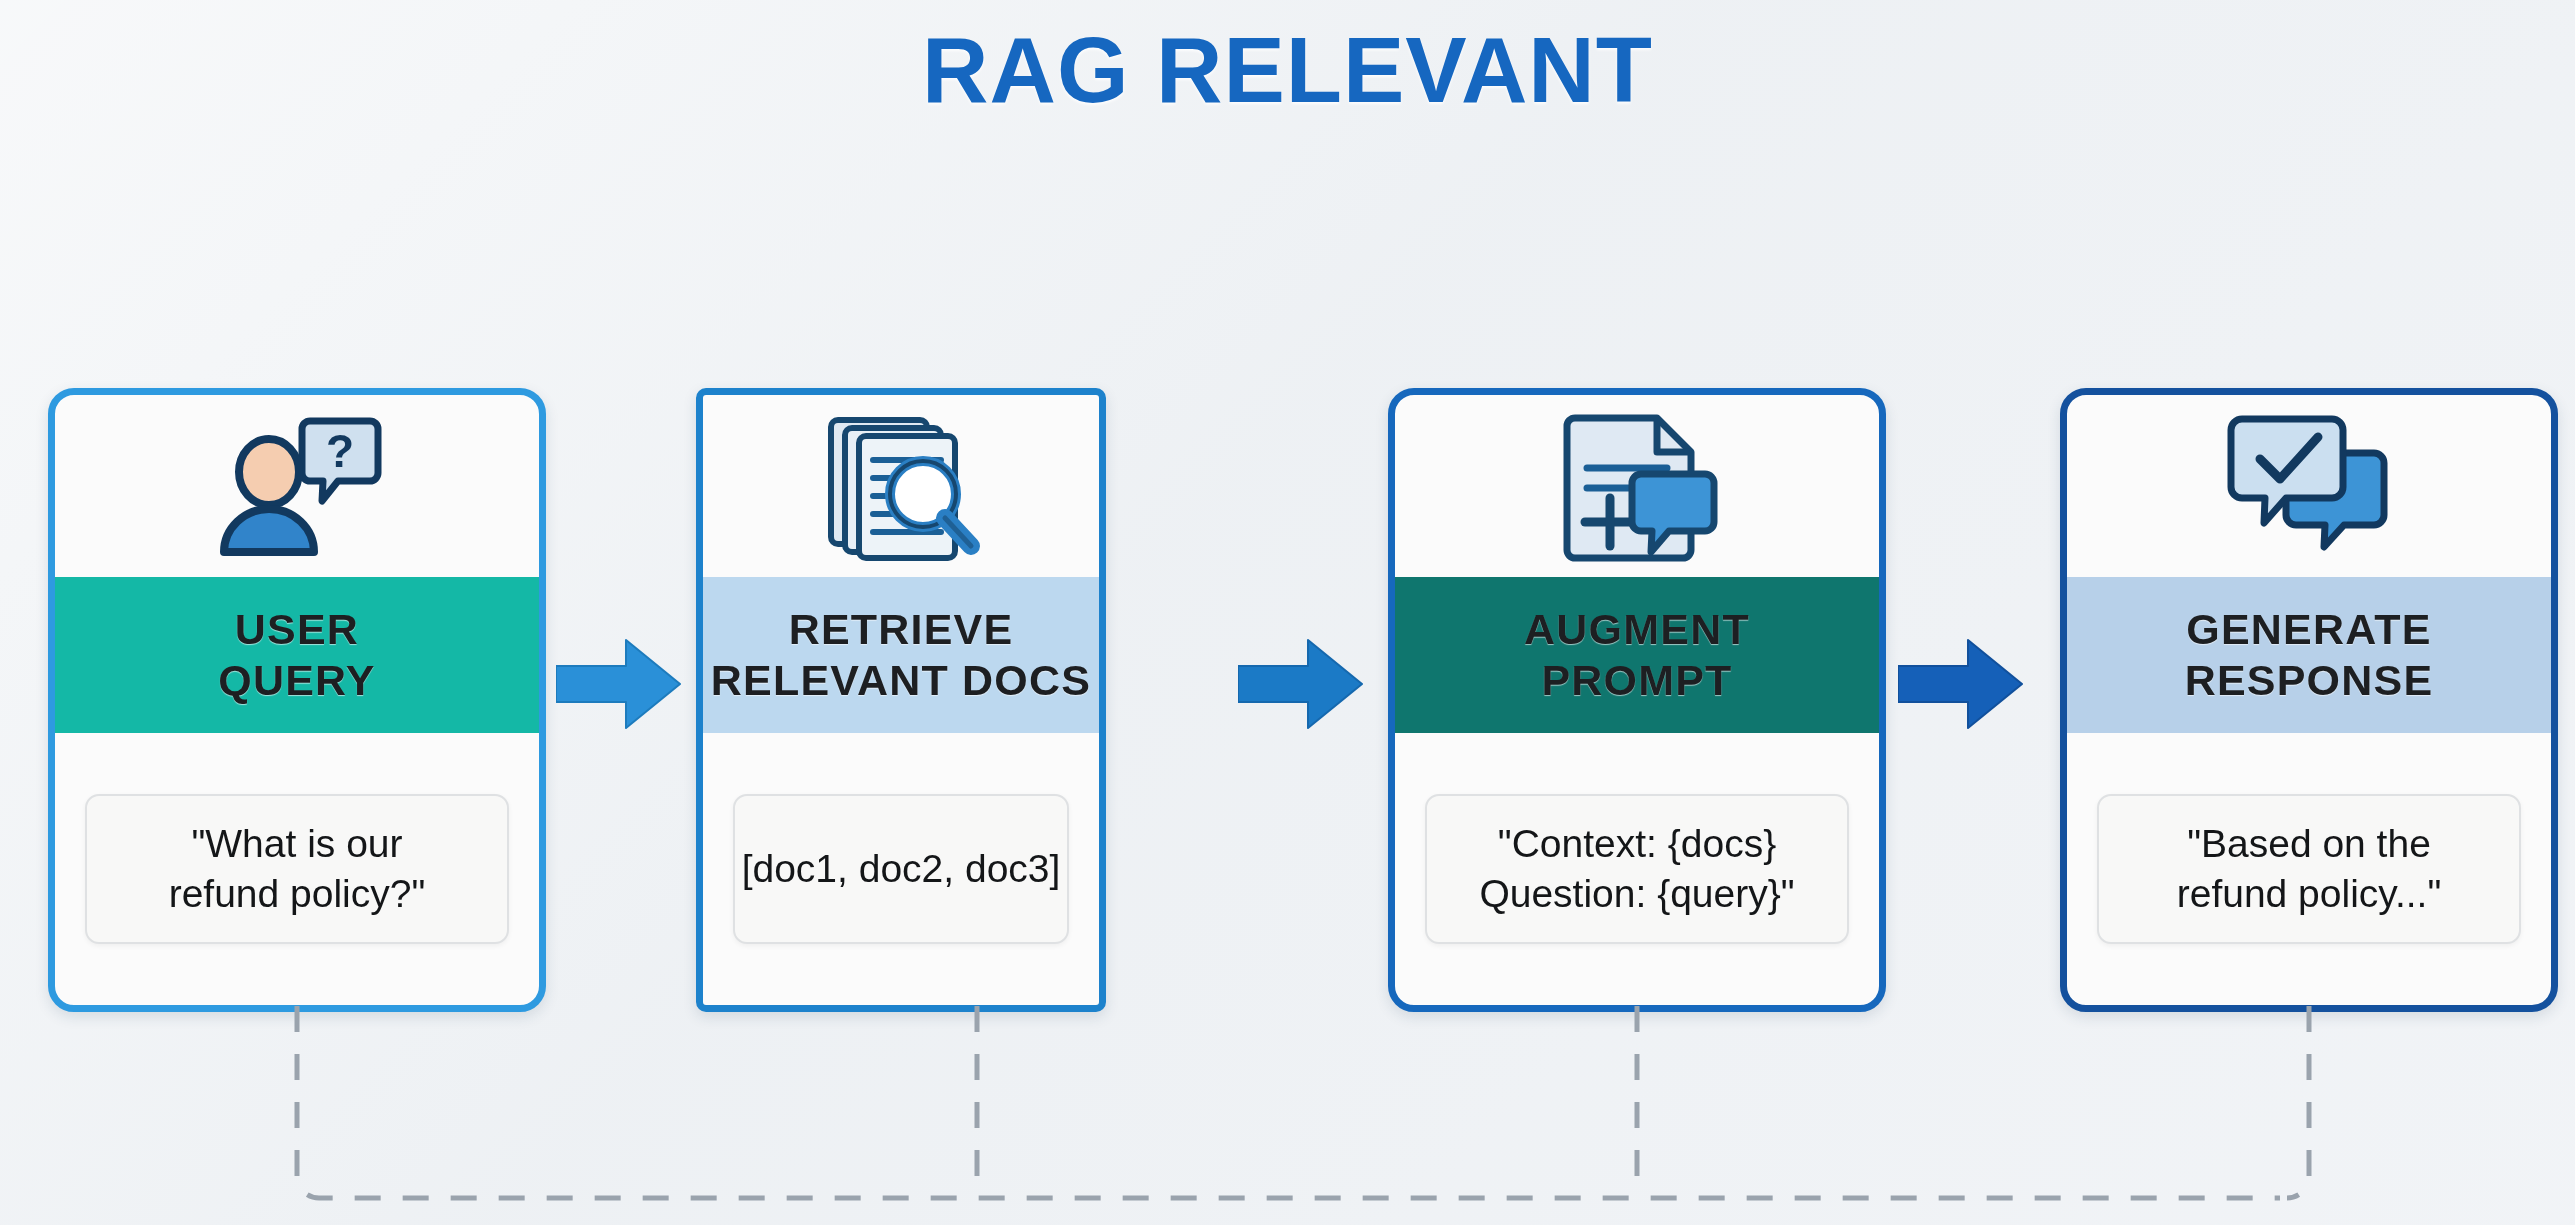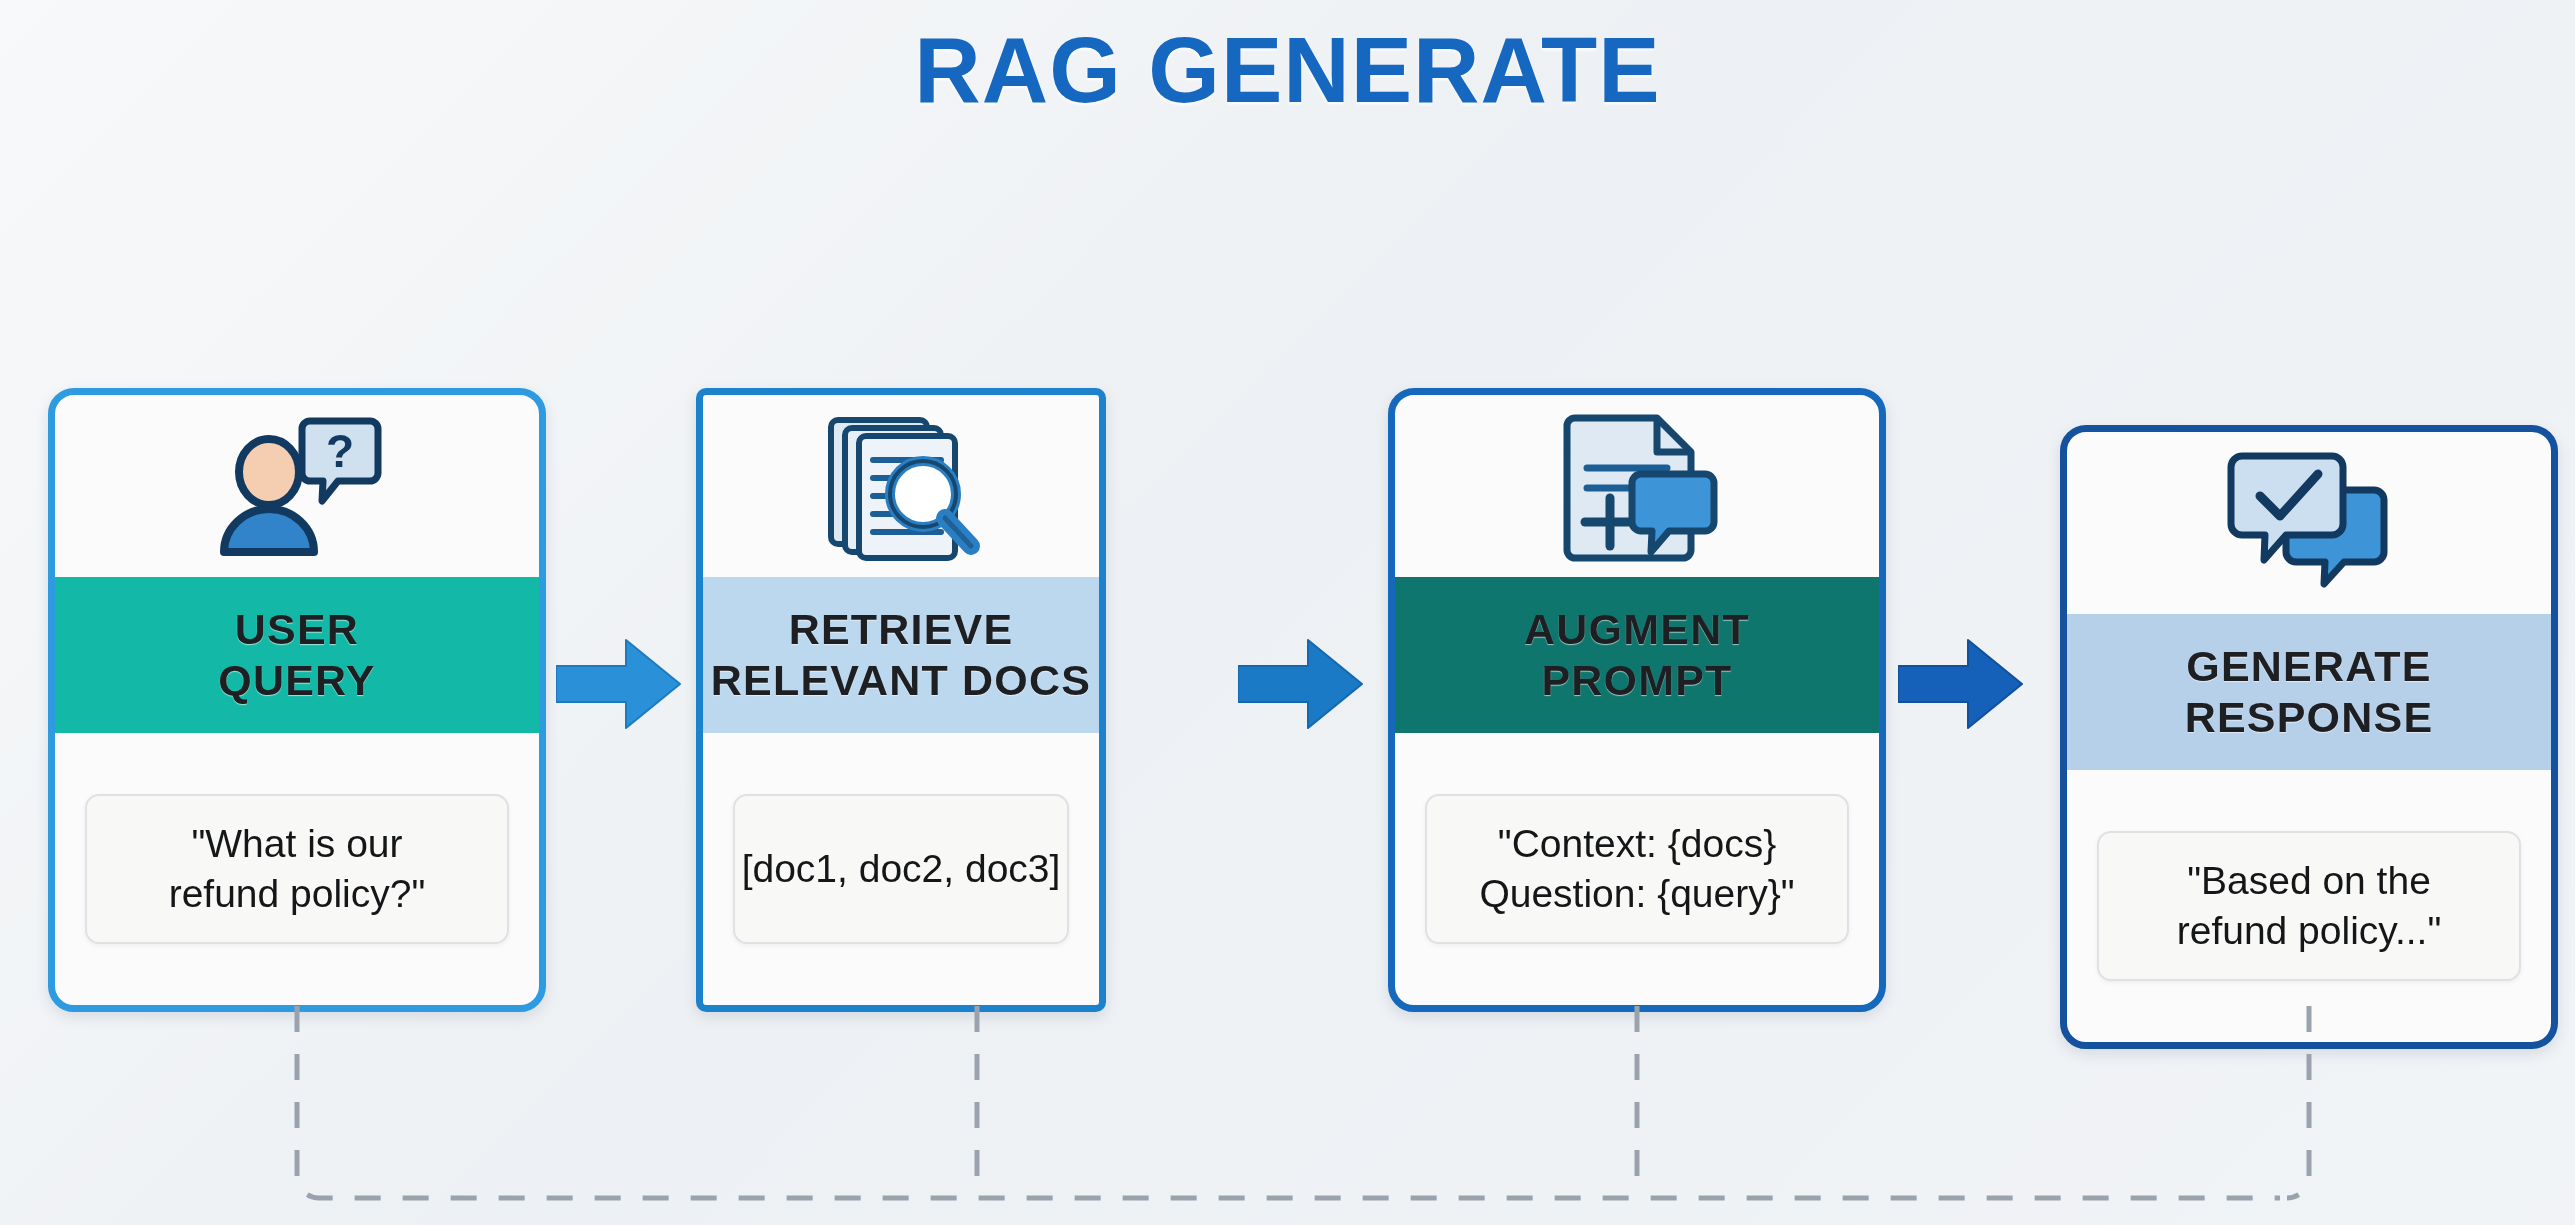--- a/index.html
+++ b/index.html
@@ -141,21 +141,21 @@
     pointer-events: none;
   }
 </style>
 </head>
 <body>
 
 <div class="bg-texture"></div>
 
 <div class="stage">
 
-  <div class="title">RAG GENERATE</div>
+  <div class="title">RAG RELEVANT</div>
 
   <div class="card" id="card-0" style="left:48px; width:498px; border-color:#2e9ae0;">
     <div class="card-icon">
       <svg width="170" height="150" viewBox="0 0 170 150" aria-hidden="true">
 
         <path d="M98 10 H158 a8 8 0 0 1 8 8 V62 a8 8 0 0 1 -8 8 H126 l-16 20 l1 -20 H98 a8 8 0 0 1 -8 -8 V18 a8 8 0 0 1 8 -8 Z" fill="#cfe0ef" stroke="#12395f" stroke-width="7" stroke-linejoin="round"></path>
         <text x="128" y="56" font-family="&quot;Liberation Sans&quot;, sans-serif" font-size="46" font-weight="bold" fill="#12395f" text-anchor="middle">?</text>
 
         <ellipse cx="57" cy="61" rx="30" ry="33" fill="#f5cdb0" stroke="#12395f" stroke-width="8"></ellipse>
 
@@ -243,21 +243,21 @@
       </div>
     </div>
   </div>
 
   <div class="arrow" style="left:1898px;">
     <svg width="126" height="96" viewBox="0 0 126 96" aria-hidden="true">
       <path d="M0 30 H70 V4 L124 48 L70 92 V66 H0 Z" fill="#1560b8" stroke="#11509c" stroke-width="2" stroke-linejoin="round"></path>
     </svg>
   </div>
 
-  <div class="card" id="card-3" style="left:2060px; width:498px; border-color:#14519e;margin-top:37px;">
+  <div class="card" id="card-3" style="left:2060px; width:498px; border-color:#14519e;">
     <div class="card-icon">
       <svg width="170" height="150" viewBox="0 0 170 150" aria-hidden="true">
         <path d="M72 42 H150 a10 10 0 0 1 10 10 V104 a10 10 0 0 1 -10 10 H120 l-20 22 l1 -22 H72 a10 10 0 0 1 -10 -10 V52 a10 10 0 0 1 10 -10 Z" fill="#3d94d6" stroke="#12395f" stroke-width="7" stroke-linejoin="round"></path>
         <path d="M18 8 H108 a11 11 0 0 1 11 11 V76 a11 11 0 0 1 -11 11 H62 l-22 25 l1 -25 H18 a11 11 0 0 1 -11 -11 V19 a11 11 0 0 1 11 -11 Z" fill="#cbdff0" stroke="#12395f" stroke-width="7" stroke-linejoin="round"></path>
         <path d="M36 48 L56 68 L94 26" fill="none" stroke="#12395f" stroke-width="9" stroke-linecap="round" stroke-linejoin="round"></path>
       </svg>
     </div>
     <div class="card-band" style="background:#b7d0e9;">
       <div class="band-line">GENERATE</div>
       <div class="band-line">RESPONSE</div>

